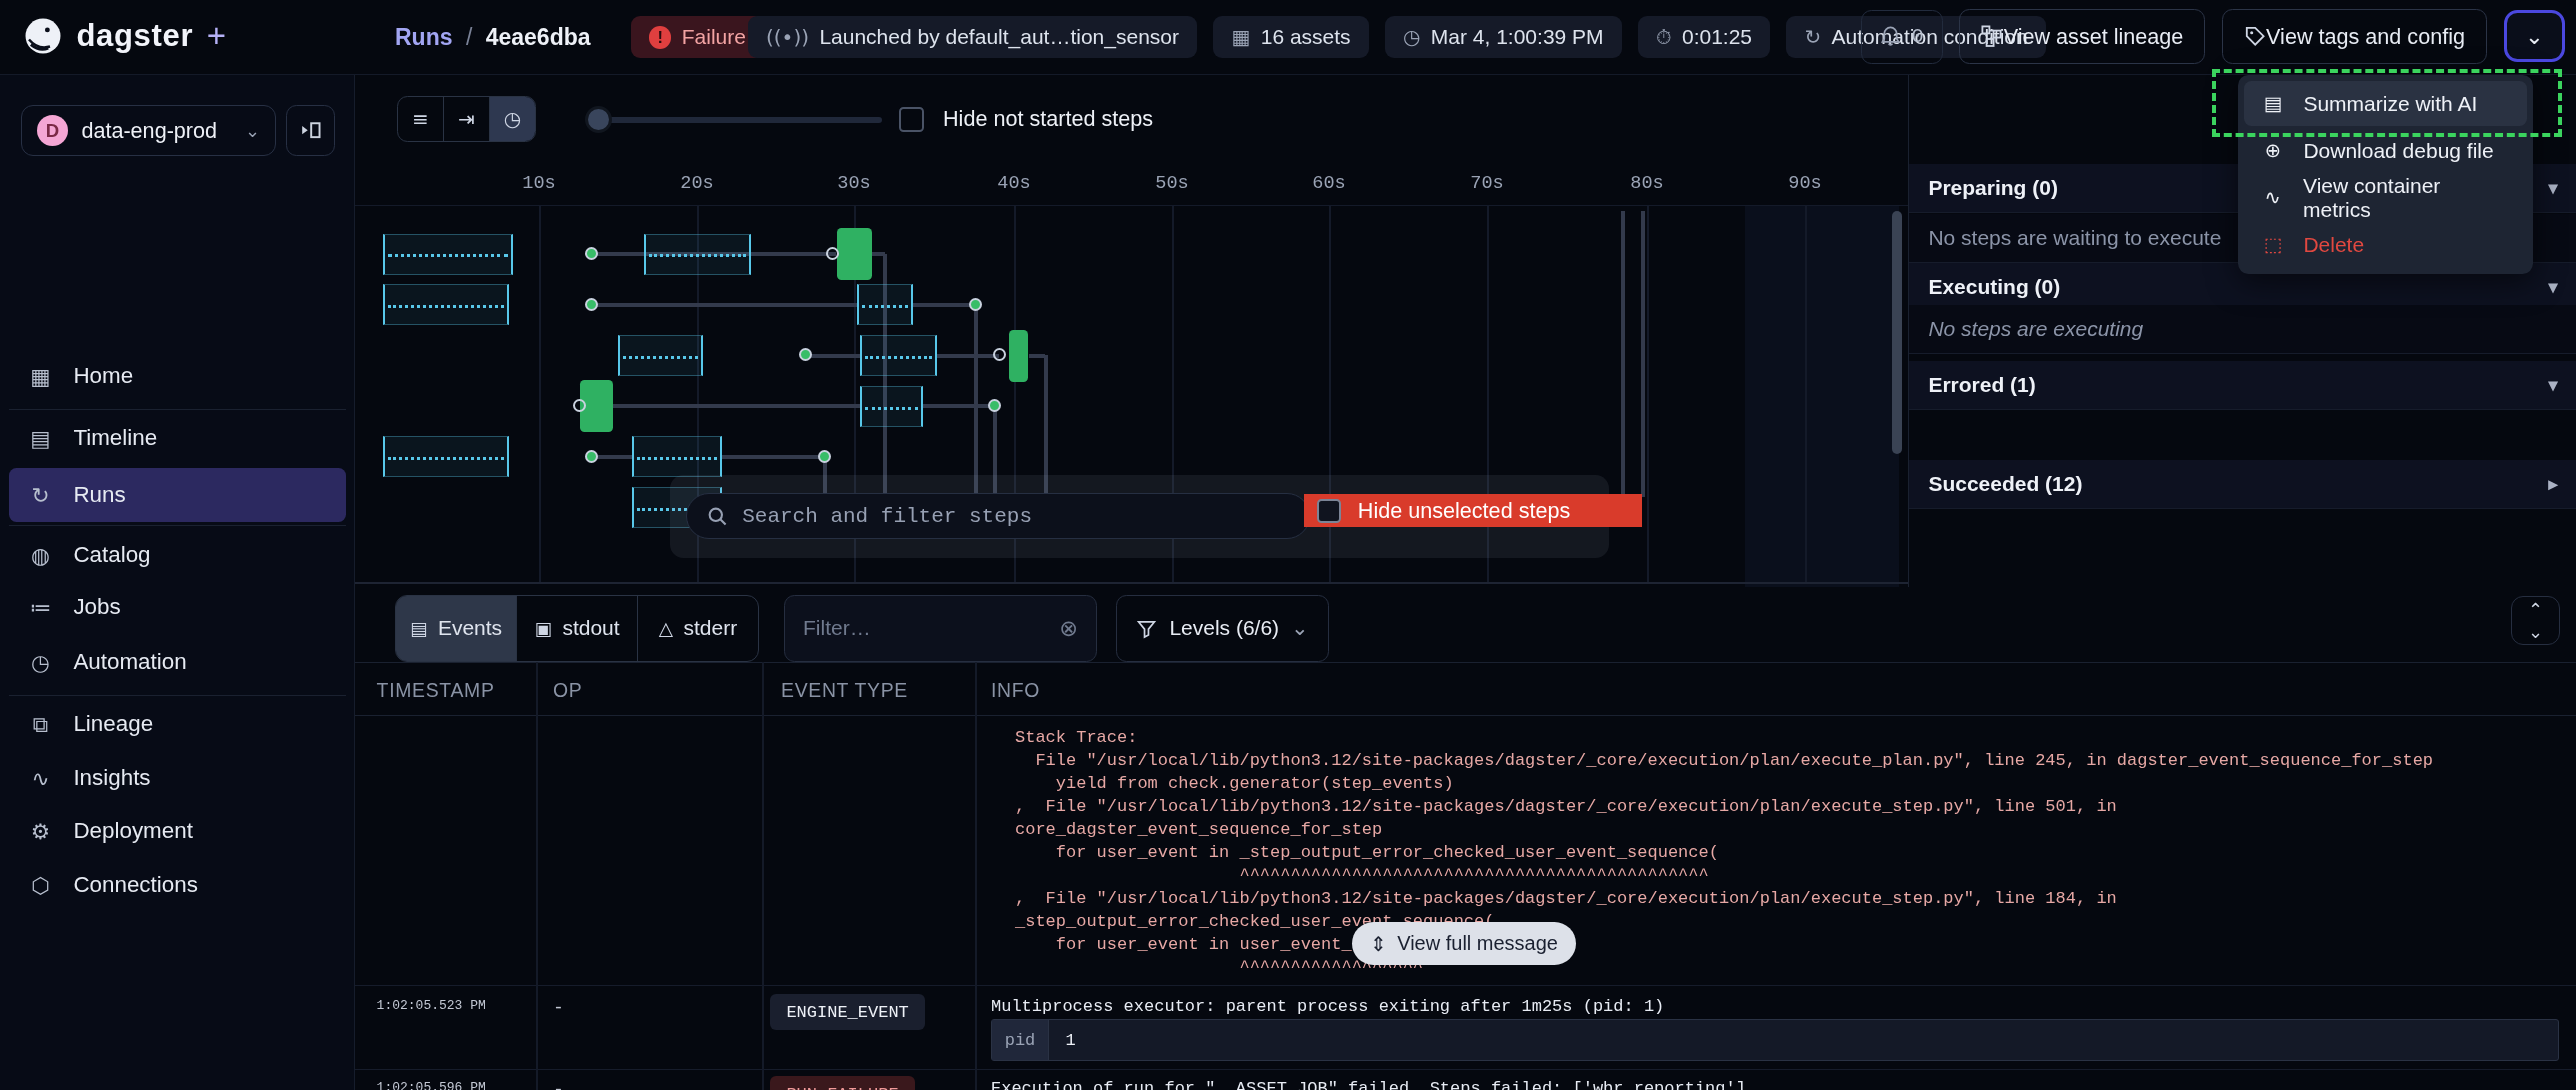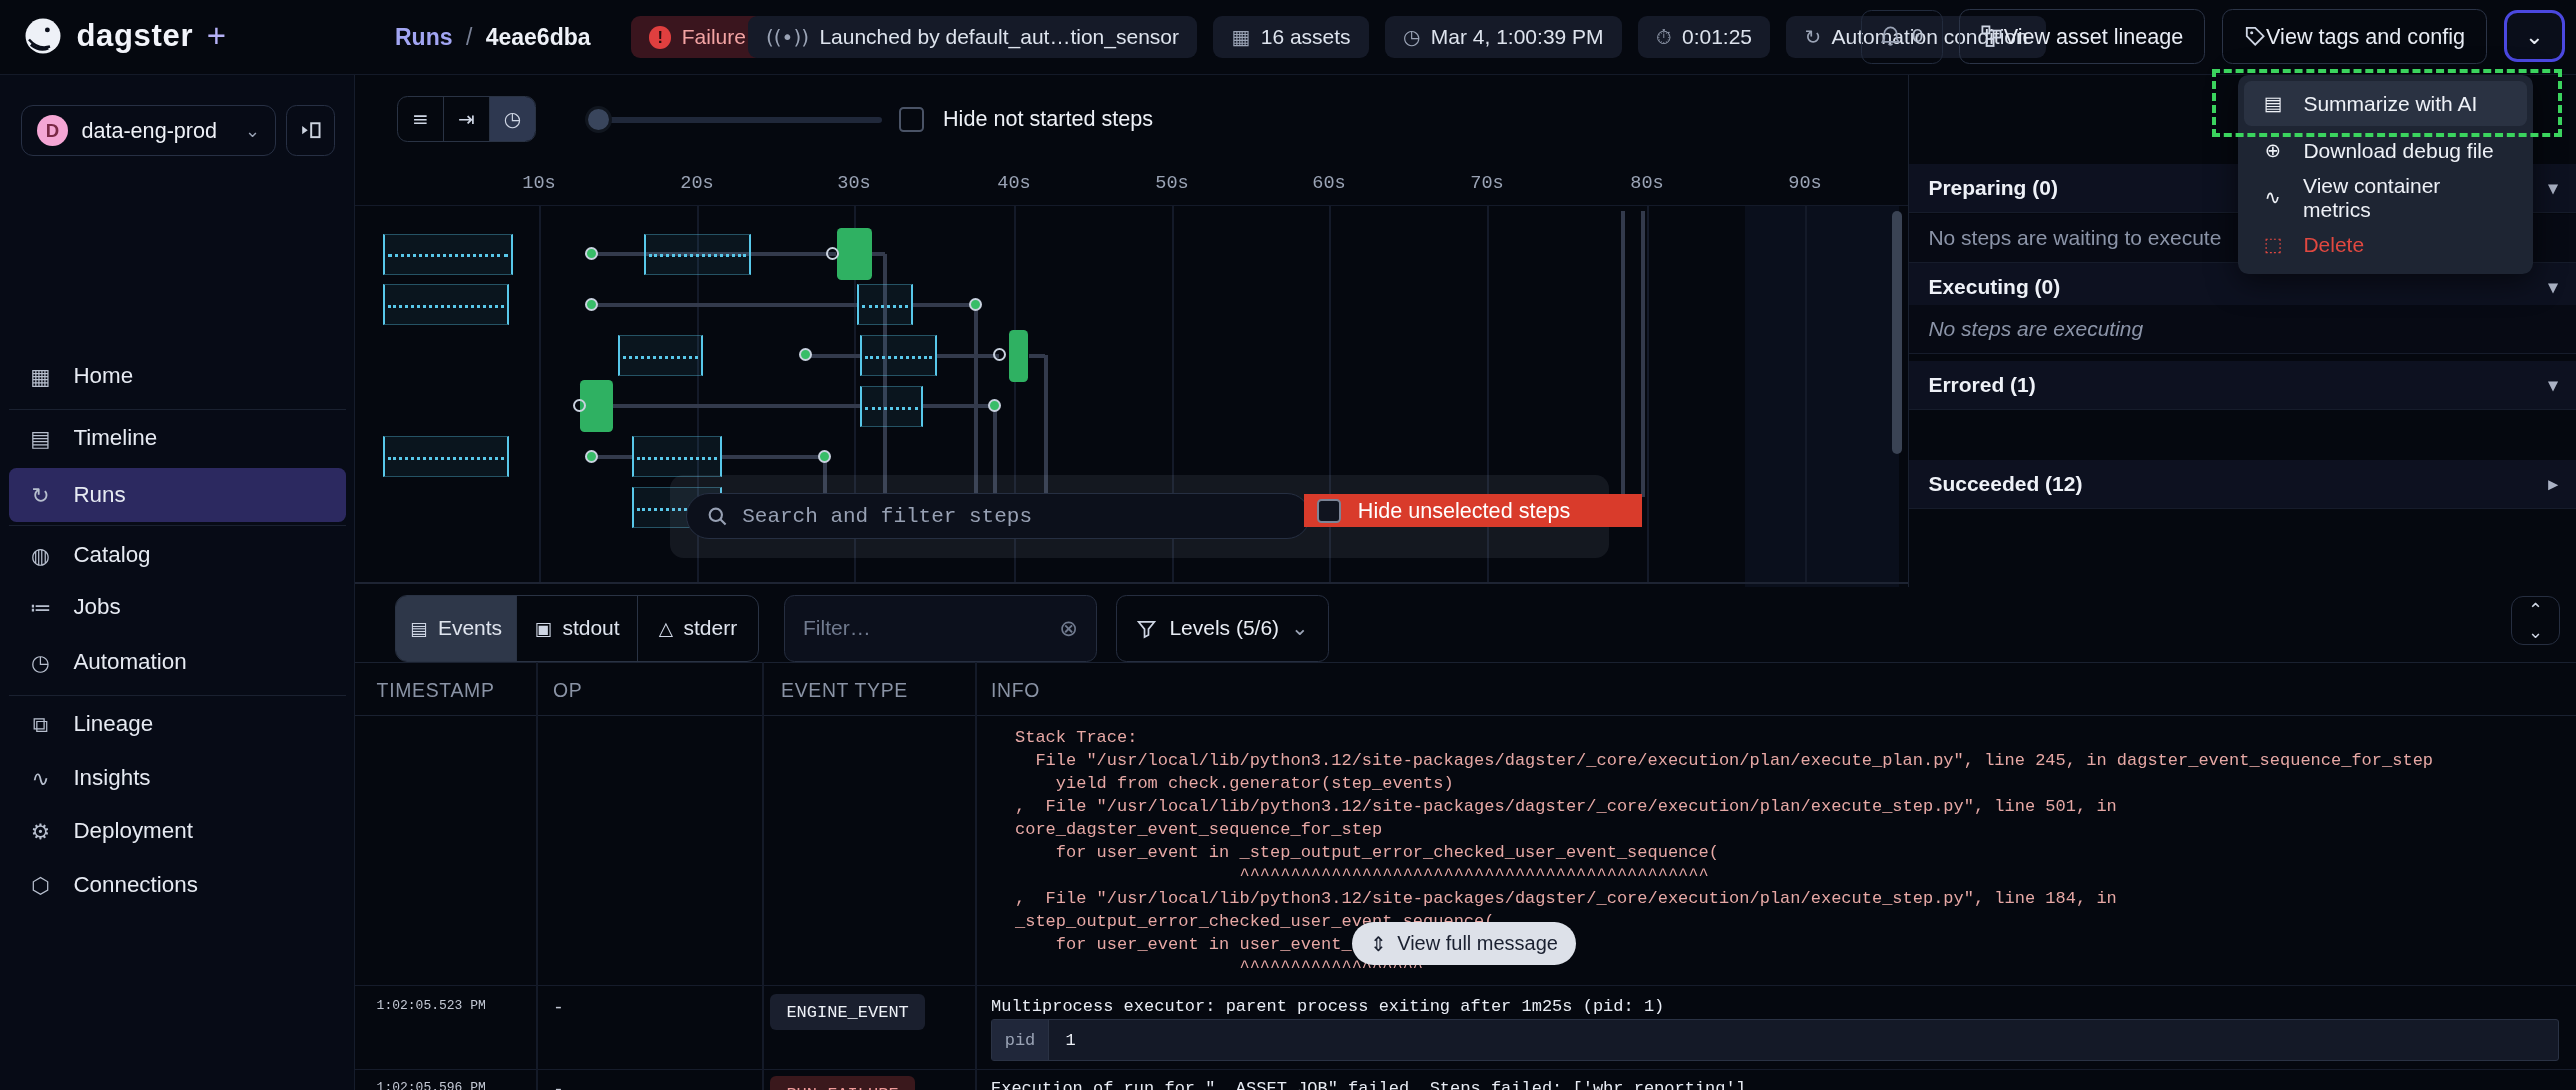--- a/index.html
+++ b/index.html
@@ -396,21 +396,21 @@
         </div>
       </div>
     <div id="lfilter">
       <span class="ph">Filter…</span>
       <span class="cx">⊗</span>
     </div>
     <div id="llevels">
       <svg width="21" height="21" viewBox="0 0 16 16">
         <path d="M2 3 h12 L9.5 8.5 V13 l-3 1.5 V8.5 z" fill="none" stroke="#cfd6e4" stroke-width="1.3"></path>
       </svg>
-      <span>Levels (5/6)</span>
+      <span>Levels (6/6)</span>
       <span style="color:#9aa3b5;">⌄</span>
     </div>
     <div id="lsort">
       <span>⌃<br>⌄</span>
     </div>
     <div id="lhead">
         <div class="col" style="left: 21.6px;">TIMESTAMP</div>
         <div class="col" style="left: 198px;">OP</div>
         <div class="col" style="left: 426px;">EVENT TYPE</div>
         <div class="col" style="left: 636px;">INFO</div>

